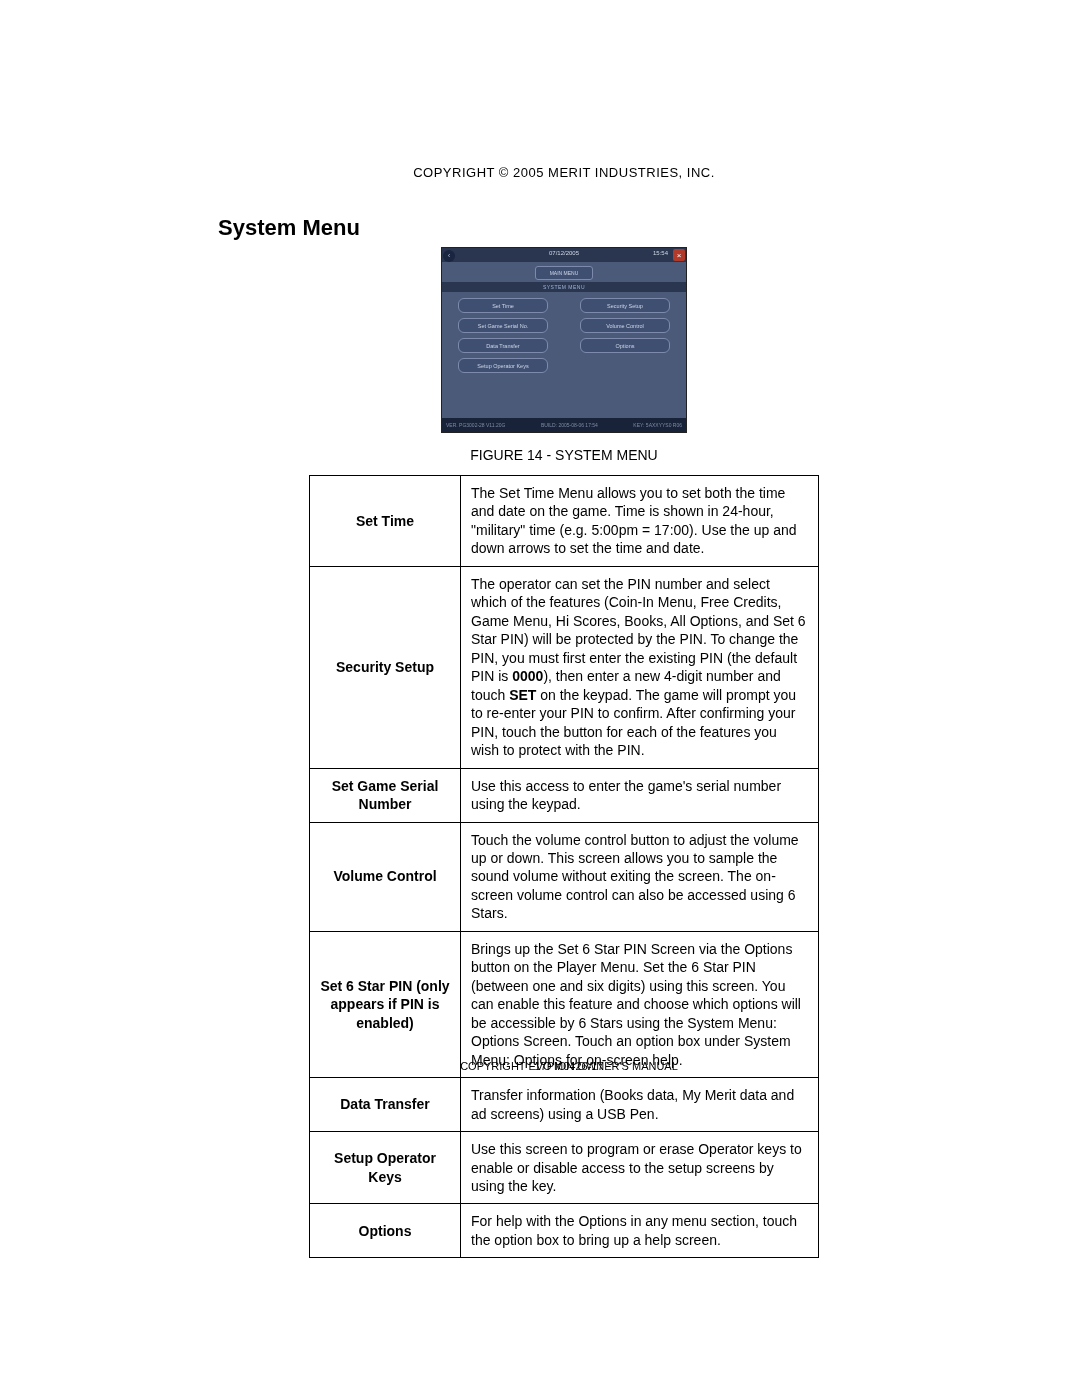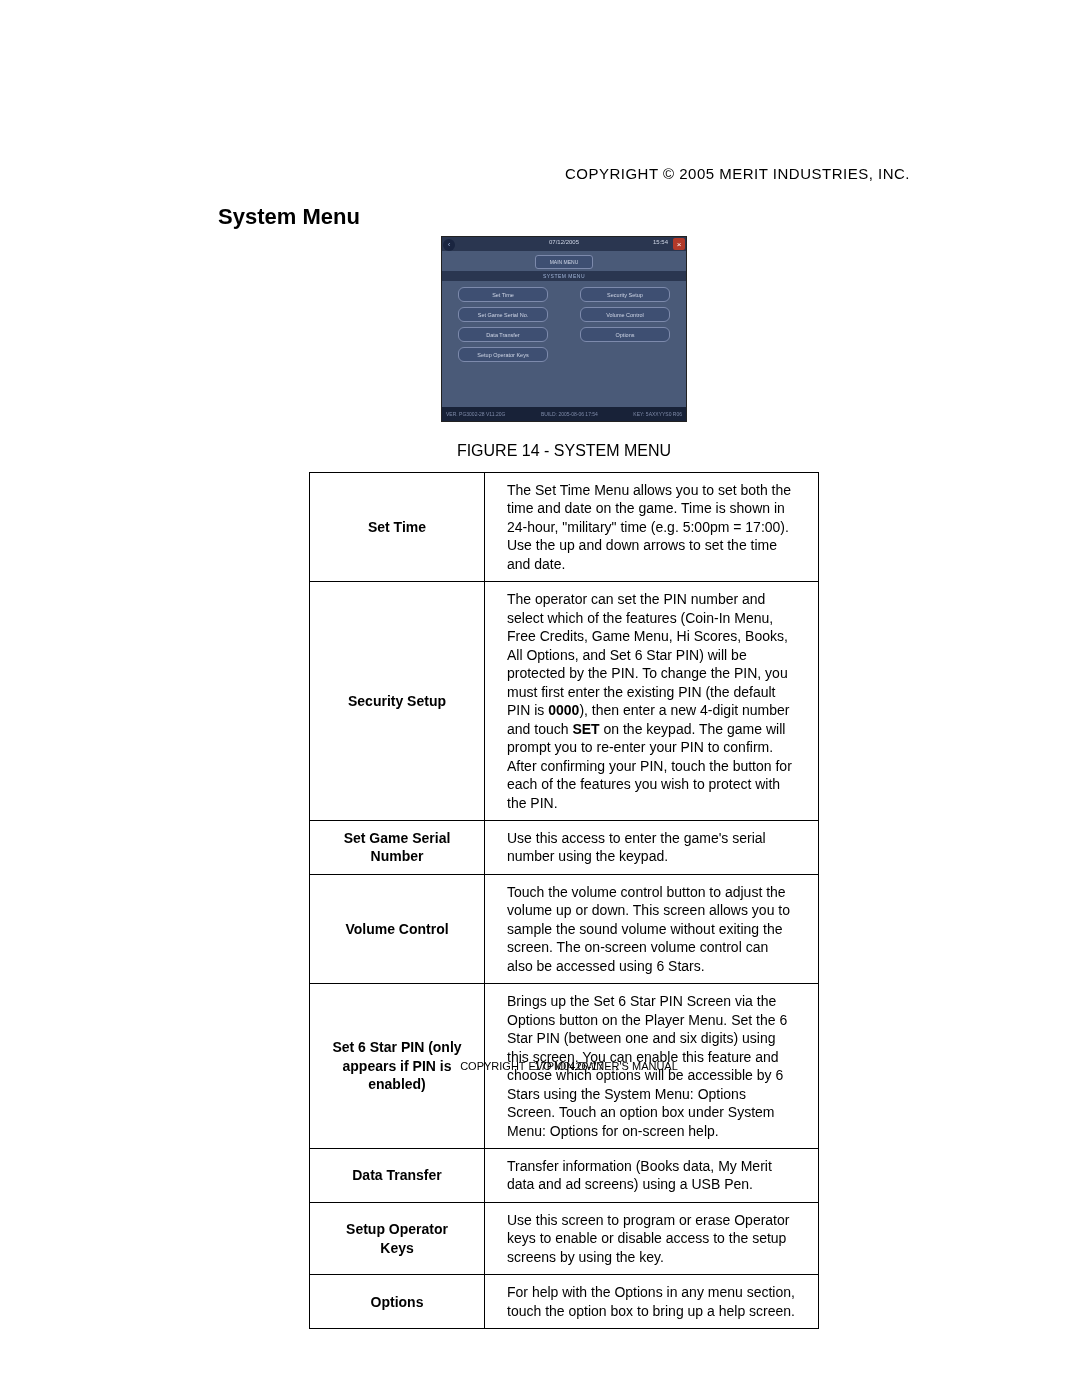--- a/index.html
+++ b/index.html
@@ -1,36 +1,36 @@
 <!DOCTYPE html>
 <html><head>
 <meta charset="utf-8">
 <style>
   html,body{margin:0;padding:0;background:#fff;font-family:Arial,Helvetica,sans-serif;color:#000}
   .page{width:1080px;height:1397px;margin:0 auto;position:relative;box-sizing:border-box;padding:165px 170px 0 218px}
-  .copyright{text-align:right;font-size:15px;letter-spacing:.5px;margin-bottom:22px}
+  .copyright{text-align:center;font-size:13px;letter-spacing:.5px;margin-bottom:35px}
   .title{font-size:22px;font-weight:bold;margin:0 0 6px 0}
   .fig-wrap{text-align:center}
   .fig{display:inline-block;width:244px;height:184px;position:relative;background:#4a5a78;border:1px solid #222;overflow:hidden;text-align:left}
   .fig .topbar{position:absolute;top:0;left:0;right:0;height:14px;background:#2a3650;color:#cfd6e6;font-size:6px;display:flex;align-items:center}
   .fig .back{width:12px;height:12px;border-radius:50%;background:#1a2540;color:#9fb3d6;display:flex;align-items:center;justify-content:center;margin:1px 0 0 1px;font-size:8px}
   .fig .date{position:absolute;left:50%;top:2px;transform:translateX(-50%);font-size:6px;color:#cfd6e6}
   .fig .time{position:absolute;right:18px;top:2px;font-size:6px;color:#cfd6e6}
   .fig .close{position:absolute;right:1px;top:1px;width:12px;height:12px;background:#b23a2a;border-radius:2px;color:#fff;display:flex;align-items:center;justify-content:center;font-size:8px}
   .fig .mm{position:absolute;left:50%;top:18px;transform:translateX(-50%);width:56px;height:12px;border:1px solid #7d8aac;border-radius:3px;background:#3e4f72;color:#cfd6e6;font-size:5px;display:flex;align-items:center;justify-content:center}
   .fig .smlabel{position:absolute;left:0;right:0;top:34px;height:10px;background:#2a3650;color:#9fb3d6;font-size:5px;display:flex;align-items:center;justify-content:center;letter-spacing:.5px}
   .fig .btn{position:absolute;width:88px;height:13px;border:1px solid #7d8aac;border-radius:6px;background:#3e4f72;color:#cfd6e6;font-size:5.5px;display:flex;align-items:center;justify-content:center}
   .fig .b1{left:16px;top:50px}.fig .b2{right:16px;top:50px}
   .fig .b3{left:16px;top:70px}.fig .b4{right:16px;top:70px}
   .fig .b5{left:16px;top:90px}.fig .b6{right:16px;top:90px}
   .fig .b7{left:16px;top:110px}
   .fig .foot{position:absolute;left:0;right:0;bottom:0;height:14px;background:#182238;color:#7e8aa8;font-size:5px;display:flex;align-items:center;justify-content:space-between;padding:0 4px;box-sizing:border-box}
-  .caption{font-size:16px;margin:16px 0 12px 0}
+  .caption{font-size:14px;margin:10px 0 12px 0}
   table.desc{border-collapse:collapse;width:510px;margin:0 auto}
-  table.desc td{border:1px solid #000;padding:8px 22px;font-size:14px;line-height:1.32;vertical-align:middle}
+  table.desc td{border:1px solid #000;padding:8px 10px;font-size:14px;line-height:1.32;vertical-align:middle}
   table.desc td.lbl{width:130px;font-weight:bold;text-align:center}
   .footer{position:absolute;left:228px;right:170px;bottom:325px;font-size:11px;display:flex;justify-content:center;align-items:center}
   .footer .mid{position:absolute;left:50%;transform:translateX(-50%)}
 </style>
 </head>
 <body>
 
 <div class="page">
 
   <div class="copyright">COPYRIGHT © 2005 MERIT INDUSTRIES, INC.</div>

